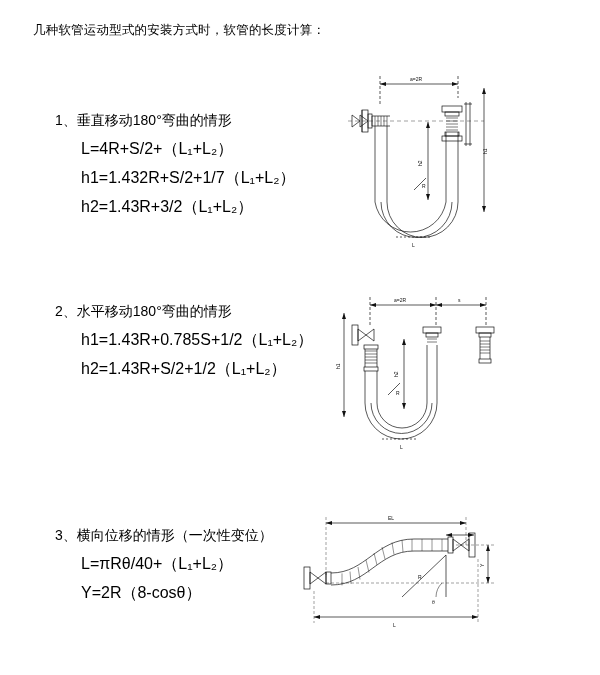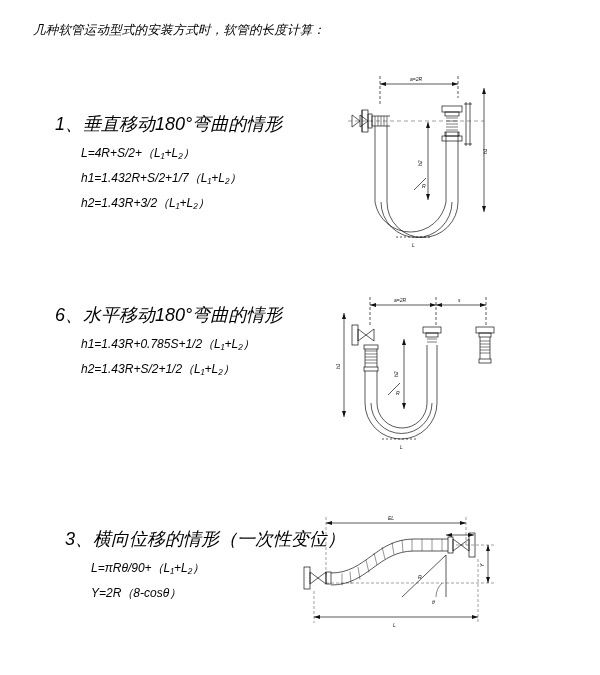--- a/index.html
+++ b/index.html
@@ -12,41 +12,39 @@
     height: 675px;
     position: relative;
     font-family: "Liberation Sans", sans-serif;
     color: #000000;
     overflow: hidden;
   }
   .page {
     position: relative;
     width: 600px;
     height: 601px;
-    font-style: italic;
   }
   .heading {
     position: absolute;
     left: 33px;
     top: 22px;
     font-size: 12.5px;
     letter-spacing: 0.2px;
     white-space: nowrap;
   }
   .section {
     position: absolute;
   }
   .sec-title {
-    font-size: 18px;
+    font-size: 14px;
     white-space: nowrap;
     margin-bottom: 9px;
-    text-align: right;
   }
   .formula {
-    font-size: 12px;
+    font-size: 16px;
     white-space: nowrap;
     margin-left: 26px;
     margin-bottom: 8px;
   }
   .figure {
     position: absolute;
   }
   svg { display: block; }
   .dim { font-size: 5px; font-family: "Liberation Sans", sans-serif; }
 </style>
@@ -136,21 +134,21 @@
 
         <text class="dim" x="94" y="185" fill="#111" stroke="none">L</text>
         <line x1="78" y1="175" x2="112" y2="175" stroke-dasharray="2,2"></line>
 
         <line x1="30" y1="59" x2="166" y2="59" stroke-dasharray="4,3" stroke-width="0.4"></line>
       </g>
     </svg>
   </div>
 
   <div class="section" style="left:55px; top:303px;">
-    <div class="sec-title">6、水平移动180°弯曲的情形</div>
+    <div class="sec-title">2、水平移动180°弯曲的情形</div>
     <div class="formula">h1=1.43R+0.785S+1/2（L₁+L₂）</div>
     <div class="formula">h2=1.43R+S/2+1/2（L₁+L₂）</div>
   </div>
 
   <div class="figure" style="left:318px; top:283px;">
     <svg width="200" height="180" viewBox="0 0 200 180">
       <g stroke="#111" fill="none" stroke-width="0.7">
 
         <line x1="52" y1="22" x2="118" y2="22"></line>
         <path d="M52 22 l6 -2 l0 4 z" fill="#111" stroke="none"></path>
@@ -224,23 +222,23 @@
 
         <line x1="70" y1="112" x2="82" y2="100"></line>
         <text class="dim" x="78" y="112" fill="#111" stroke="none">R</text>
 
         <text class="dim" x="82" y="166" fill="#111" stroke="none">L</text>
         <line x1="64" y1="156" x2="100" y2="156" stroke-dasharray="2,2"></line>
       </g>
     </svg>
   </div>
 
-  <div class="section" style="left:65px; top:527px;">
+  <div class="section" style="left:55px; top:527px;">
     <div class="sec-title">3、横向位移的情形（一次性变位）</div>
-    <div class="formula">L=πRθ/90+（L₁+L₂）</div>
+    <div class="formula">L=πRθ/40+（L₁+L₂）</div>
     <div class="formula">Y=2R（8-cosθ）</div>
   </div>
 
   <div class="figure" style="left:296px; top:505px;">
     <svg width="215" height="140" viewBox="0 0 215 140">
       <g stroke="#111" fill="none" stroke-width="0.7">
 
         <line x1="30" y1="18" x2="170" y2="18"></line>
         <path d="M30 18 l6 -2 l0 4 z" fill="#111" stroke="none"></path>
         <path d="M170 18 l-6 -2 l0 4 z" fill="#111" stroke="none"></path>

